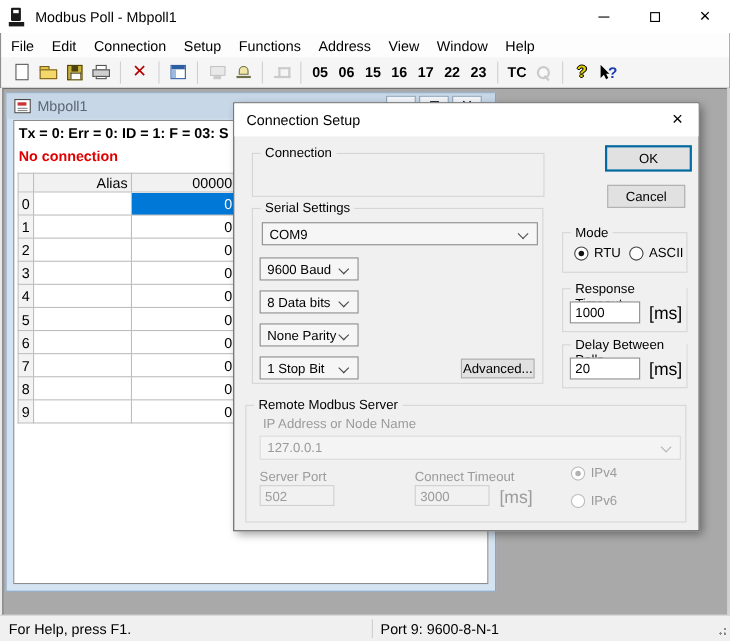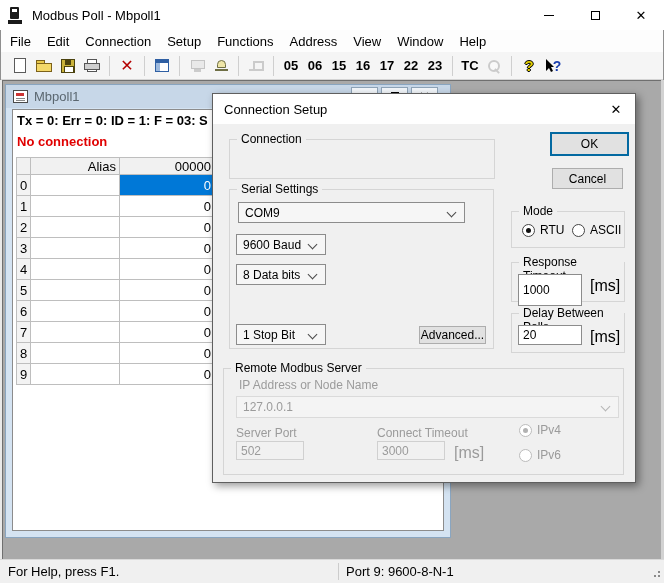--- a/index.html
+++ b/index.html
@@ -348,30 +348,34 @@
 
     <div class="groupbox" style="left:16px; top:45px; width:266px; height:40px;">
       <span class="glabel">Connection</span>
     </div>
 
     <div class="win-btn default" style="left:337px; top:38px; width:79px; height:24px;">OK</div>
     <div class="win-btn" style="left:339px; top:74px; width:71px; height:21px;">Cancel</div>
 
     <div class="groupbox" style="left:16px; top:95px; width:265px; height:160px;">
       <span class="glabel">Serial Settings</span>
-      <div class="combo" style="left:8px; top:12px; width:227px; height:21px;text-align:center;">
+      <div class="combo" style="left:8px; top:12px; width:251px; height:21px;text-align:center;">
         <span>COM9</span>
         <span class="chev"></span>
       </div>
       <div class="combo" style="left:6px; top:44px; width:90px; height:21px;">
         <span>9600 Baud</span>
         <span class="chev"></span>
       </div>
       <div class="combo" style="left:6px; top:74px; width:90px; height:21px;">
         <span>8 Data bits</span>
+        <span class="chev"></span>
+      </div>
+      <div class="combo" style="left:6px; top:104px; width:90px; height:21px;">
+        <span>None Parity</span>
         <span class="chev"></span>
       </div>
       <div class="combo" style="left:6px; top:134px; width:90px; height:21px;">
         <span>1 Stop Bit</span>
         <span class="chev"></span>
       </div>
       <div class="win-btn advanced" style="left:189px; top:136px; width:67px; height:18px;">Advanced...</div>
     </div>
 
     <div class="groupbox" style="left:298px; top:117px; width:114px; height:37px;">
@@ -381,21 +385,21 @@
         <span>RTU</span>
       </div>
       <div class="radio-row" style="left:60px; top:11px;">
         <span class="radio"></span>
         <span>ASCII</span>
       </div>
     </div>
 
     <div class="groupbox" style="left:298px; top:168px; width:114px; height:40px;">
       <span class="glabel">Response Timeout</span>
-      <input class="txt-input" style="left: 6px; top: 11px; width: 64px; height: 32px;" value="1000">
+      <input class="txt-input" style="left: 6px; top: 11px; width: 64px; height: 20px;" value="1000">
       <span class="unit" style="left:78px; top:14px;">[ms]</span>
     </div>
 
     <div class="groupbox" style="left:298px; top:219px; width:114px; height:40px;">
       <span class="glabel">Delay Between Polls</span>
       <input class="txt-input" style="left: 6px; top: 11px; width: 64px; height: 20px;" value="20">
       <span class="unit" style="left:78px; top:14px;">[ms]</span>
     </div>
 
     <div class="groupbox" style="left:10px; top:274px; width:401px; height:107px;">

